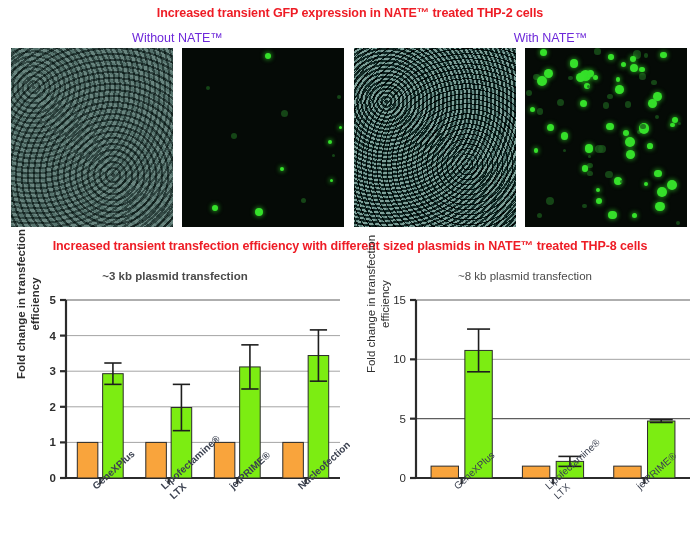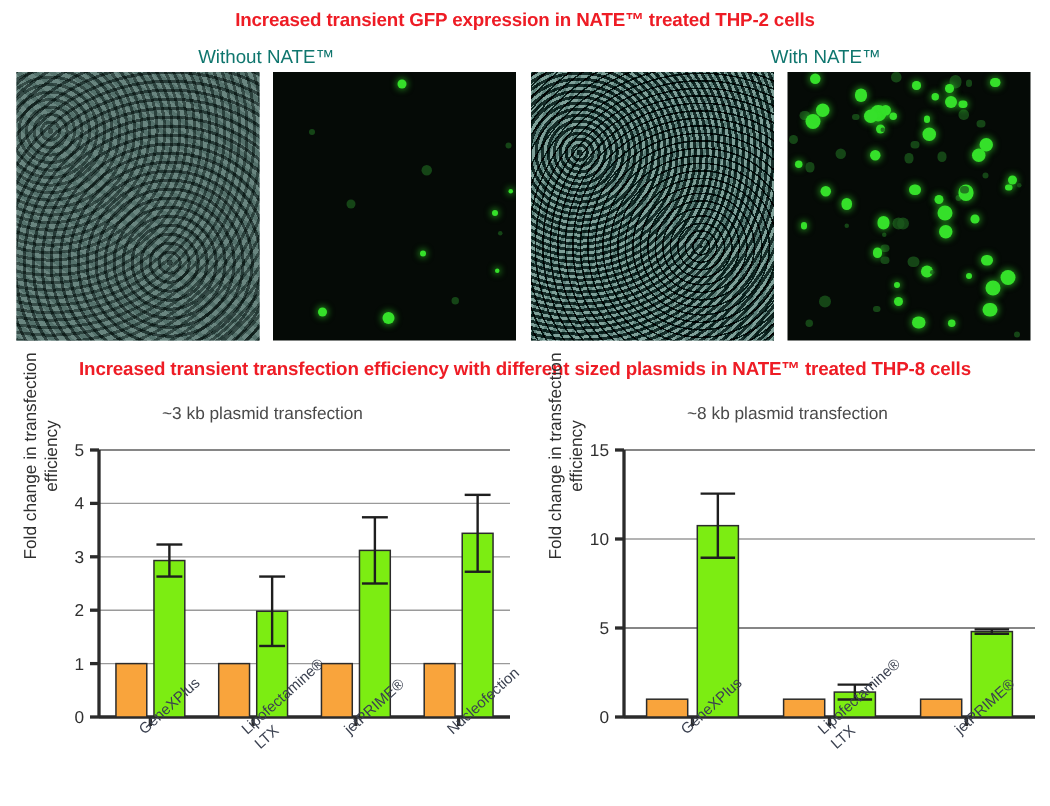--- a/index.html
+++ b/index.html
@@ -15,21 +15,21 @@
     position:absolute;left:0;width:700px;text-align:center;
     color:#ee1c25;font-weight:bold;font-size:12.5px;letter-spacing:-0.1px;
   }
   #title-gfp{top:6px;}
   #title-eff{top:239px;}
 
   
   .micro-wrap{position:absolute;top:28px;left:0;width:700px;height:205px;}
   .panel-group{position:absolute;top:0;}
   .group-label{
-    font-size:12.5px;color:#0f766e;text-align:center;width:100%;
+    font-size:12.5px;color:#6d28d9;text-align:center;width:100%;
     height:20px;line-height:20px;
   }
   .imgs{display:flex;gap:9px;}
   .micro-img{
     width:162px;height:179px;position:relative;overflow:hidden;
     background:#000;
   }
   .bf{
     background:
       repeating-radial-gradient(circle at 14% 22%, #6f7d7b 0 2px, #b9c6c4 2px 5px),
@@ -48,21 +48,21 @@
     background-blend-mode:multiply,multiply,overlay,normal;
     filter:contrast(1.35) brightness(0.98);
   }
   .fl{background:#050a06;}
   .dot{position:absolute;border-radius:50%;background:#35e02a;
        box-shadow:0 0 4px 1px rgba(53,224,42,0.55);}
   .dot.dim{background:#1b5a1c;box-shadow:none;opacity:.75;}
 
   
   .chart{position:absolute;top:268px;height:269px;width:350px;}
-  #chart-left{left:0;}
+  #chart-left{left:0;font-weight:bold;}
   #chart-right{left:350px;}
   .chart-title{
     text-align:center;font-size:11.5px;color:#4a4a4a;margin-top:2px;height:18px;
   }
   .plot-host{position:relative;width:350px;height:248px;}
   .ylabel{
     position:absolute;left:14px;top:96px;
     transform:rotate(-90deg);transform-origin:left top;
     font-size:11.5px;color:#2f2f2f;width:160px;text-align:center;
     line-height:14px;

